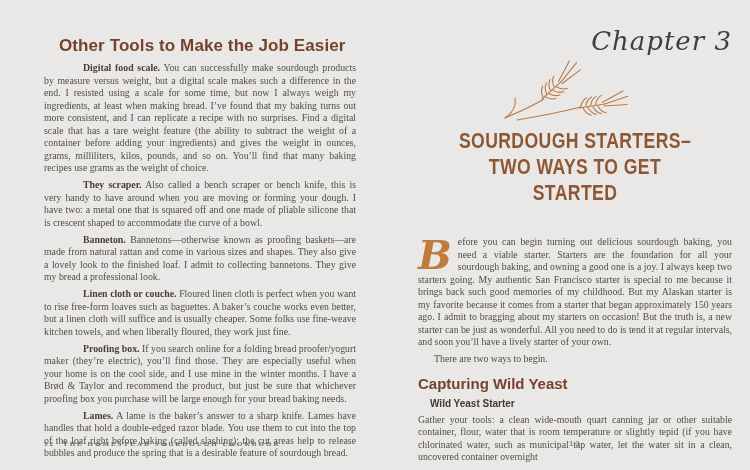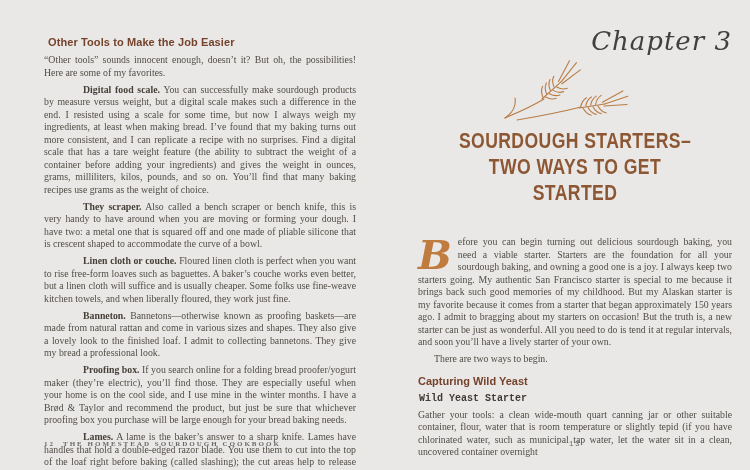--- a/index.html
+++ b/index.html
@@ -7,22 +7,22 @@
     width:750px;height:470px;overflow:hidden;
     background:#e9e8e6;
     font-family:"Liberation Serif",serif;
     position:relative;
   }
 
   
   .col-left{position:absolute;left:44px;top:36px;width:312px;}
   .sec-heading{
     font-family:"Liberation Sans",sans-serif;
-    font-weight:bold;font-size:11px;letter-spacing:.1px;
-    color:#75432c;margin:0 0 6px 4px;
+    font-weight:bold;font-size:17px;letter-spacing:.1px;
+    color:#75432c;margin:0 0 6px 15px;
   }
   .col-left p, .col-right p{
     font-size:9.8px;line-height:12.5px;color:#514c46;
     text-align:justify;margin:0 0 4.5px 0;
   }
   .term{color:#463f38;margin-left:39px;}
 
   .footer-left{
     position:absolute;left:44px;top:440px;
     font-family:Liberation Serif, serif;
@@ -48,50 +48,49 @@
   .intro-para{margin-top:30px !important;}
   .dropcap{
     float:left;
     font-family:"DejaVu Serif",serif;font-style:italic;font-weight:bold;
     font-size:40px;line-height:30px;color:#c07c3e;
     margin:4px 6px 0 0;
   }
   .indent-para{text-indent:16px;text-align:center;}
   .cap-heading{
     font-family:"Liberation Sans",sans-serif;font-weight:bold;
-    font-size:11px;color:#75432c;margin:9px 0 6px 0;
+    font-size:15px;color:#75432c;margin:9px 0 6px 0;
   }
   .sub-heading{
-    font-family:Liberation Mono, monospace;font-weight:bold;
-    font-size:10px;color:#3f3a35;margin:0 0 5px 1px;
+    font-family:Liberation Sans, sans-serif;font-weight:bold;
+    font-size:10px;color:#3f3a35;margin:0 0 5px 12px;
   }
   .footer-right{
     position:absolute;left:418px;top:440px;width:314px;text-align:center;
     font-family:Liberation Mono, monospace;
     font-size:7.5px;letter-spacing:1.5px;color:#6b6a67;
   }
   svg .stroke{stroke:#b97c46;stroke-width:1.1;fill:none;stroke-linecap:round;}
 </style>
 </head>
 <body>
 
 <div>
 
   <section class="col-left">
     <h2 class="sec-heading">Other Tools to Make the Job Easier</h2>
 
-    <p>“Other tools” sounds innocent enough, doesn’t it? But oh, the possibilities! Here are some of my favorites.</p>
 
     <p><b class="term">Digital food scale.</b> <span>You can successfully make sourdough products by measure versus weight, but a digital scale makes such a difference in the end. I resisted using a scale for some time, but now I always weigh my ingredients, at least when making bread. I’ve found that my baking turns out more consistent, and I can replicate a recipe with no surprises. Find a digital scale that has a tare weight feature (the ability to subtract the weight of a container before adding your ingredients) and gives the weight in ounces, grams, milliliters, kilos, pounds, and so on. You’ll find that many baking recipes use grams as the weight of choice.</span></p>
 
     <p><b class="term">They scraper.</b> <span>Also called a bench scraper or bench knife, this is very handy to have around when you are moving or forming your dough. I have two: a metal one that is squared off and one made of pliable silicone that is crescent shaped to accommodate the curve of a bowl.</span></p>
 
+    <p><b class="term">Banneton.</b> <span>Bannetons—otherwise known as proofing baskets—are made from natural rattan and come in various sizes and shapes. They also give a lovely look to the finished loaf. I admit to collecting bannetons. They give my bread a professional look.</span></p>
+
     <p><b class="term">Linen cloth or couche.</b> <span>Floured linen cloth is perfect when you want to rise free-form loaves such as baguettes. A baker’s couche works even better, but a linen cloth will suffice and is usually cheaper. Some folks use fine-weave kitchen towels, and when liberally floured, they work just fine.</span></p>
-
-    <p><b class="term">Banneton.</b> <span>Bannetons—otherwise known as proofing baskets—are made from natural rattan and come in various sizes and shapes. They also give a lovely look to the finished loaf. I admit to collecting bannetons. They give my bread a professional look.</span></p>
 
     <p><b class="term">Proofing box.</b> <span>If you search online for a folding bread proofer/yogurt maker (they’re electric), you’ll find those. They are especially useful when your home is on the cool side, and I use mine in the winter months. I have a Brød &amp; Taylor and recommend the product, but just be sure that whichever proofing box you purchase will be large enough for your bread baking needs.</span></p>
 
     <p><b class="term">Lames.</b> <span>A lame is the baker’s answer to a sharp knife. Lames have handles that hold a double-edged razor blade. You use them to cut into the top of the loaf right before baking (called slashing); the cut areas help to release bubbles and produce the spring that is a desirable feature of sourdough bread.</span></p>
   </section>
 
   <footer class="footer-left">
     <span class="pgnum">12</span><span>THE HOMESTEAD SOURDOUGH COOKBOOK</span>
   </footer>
 

